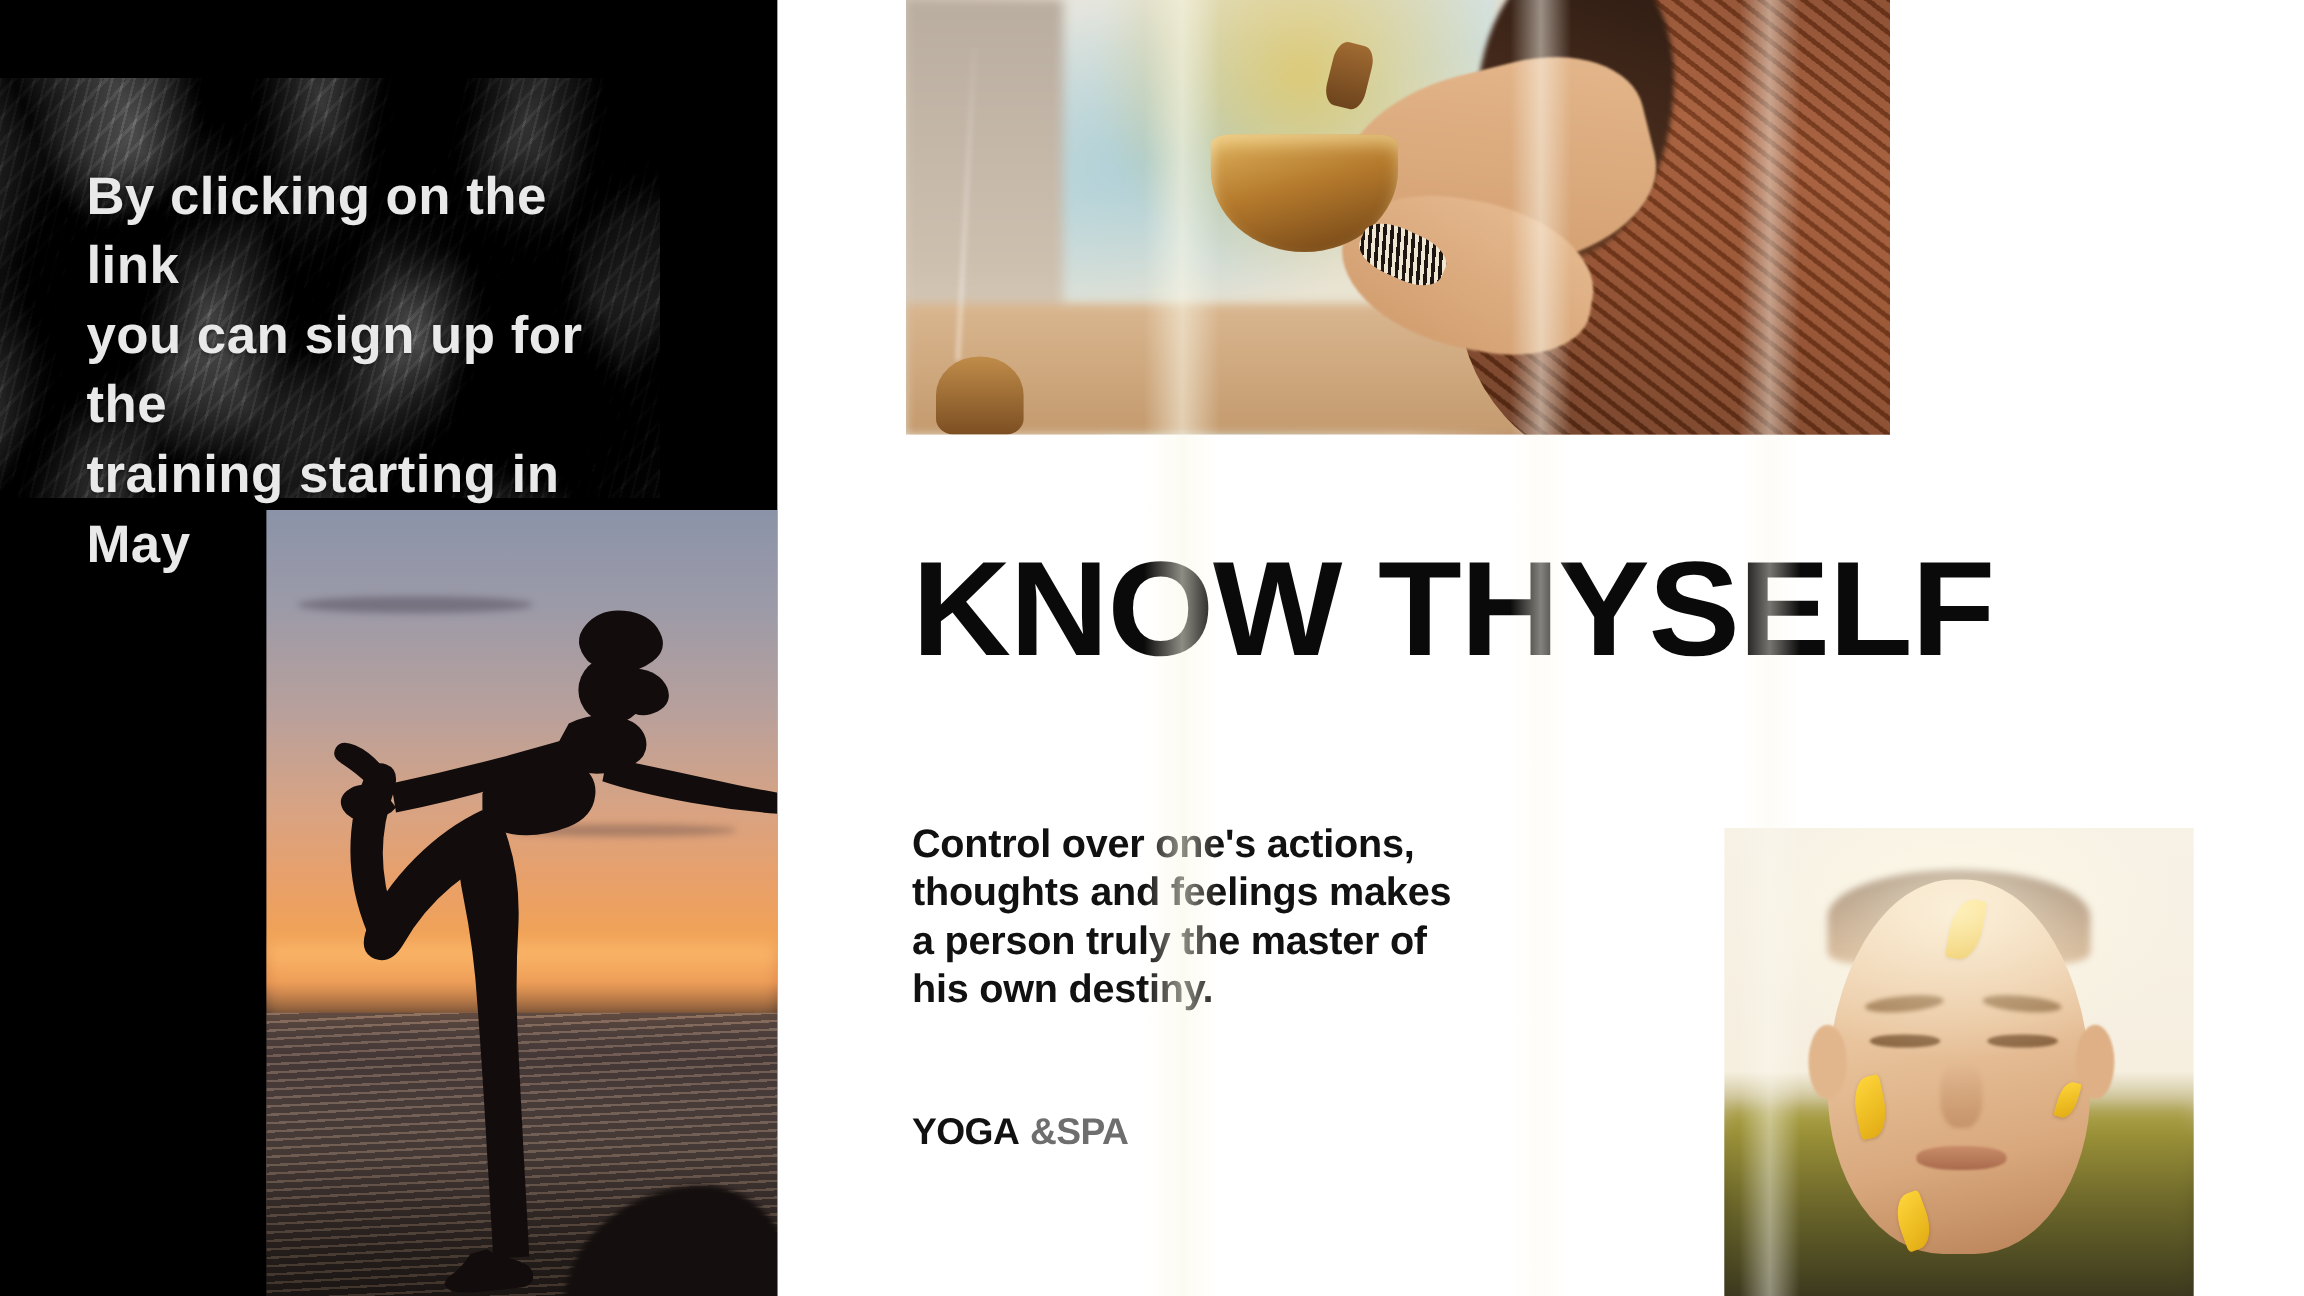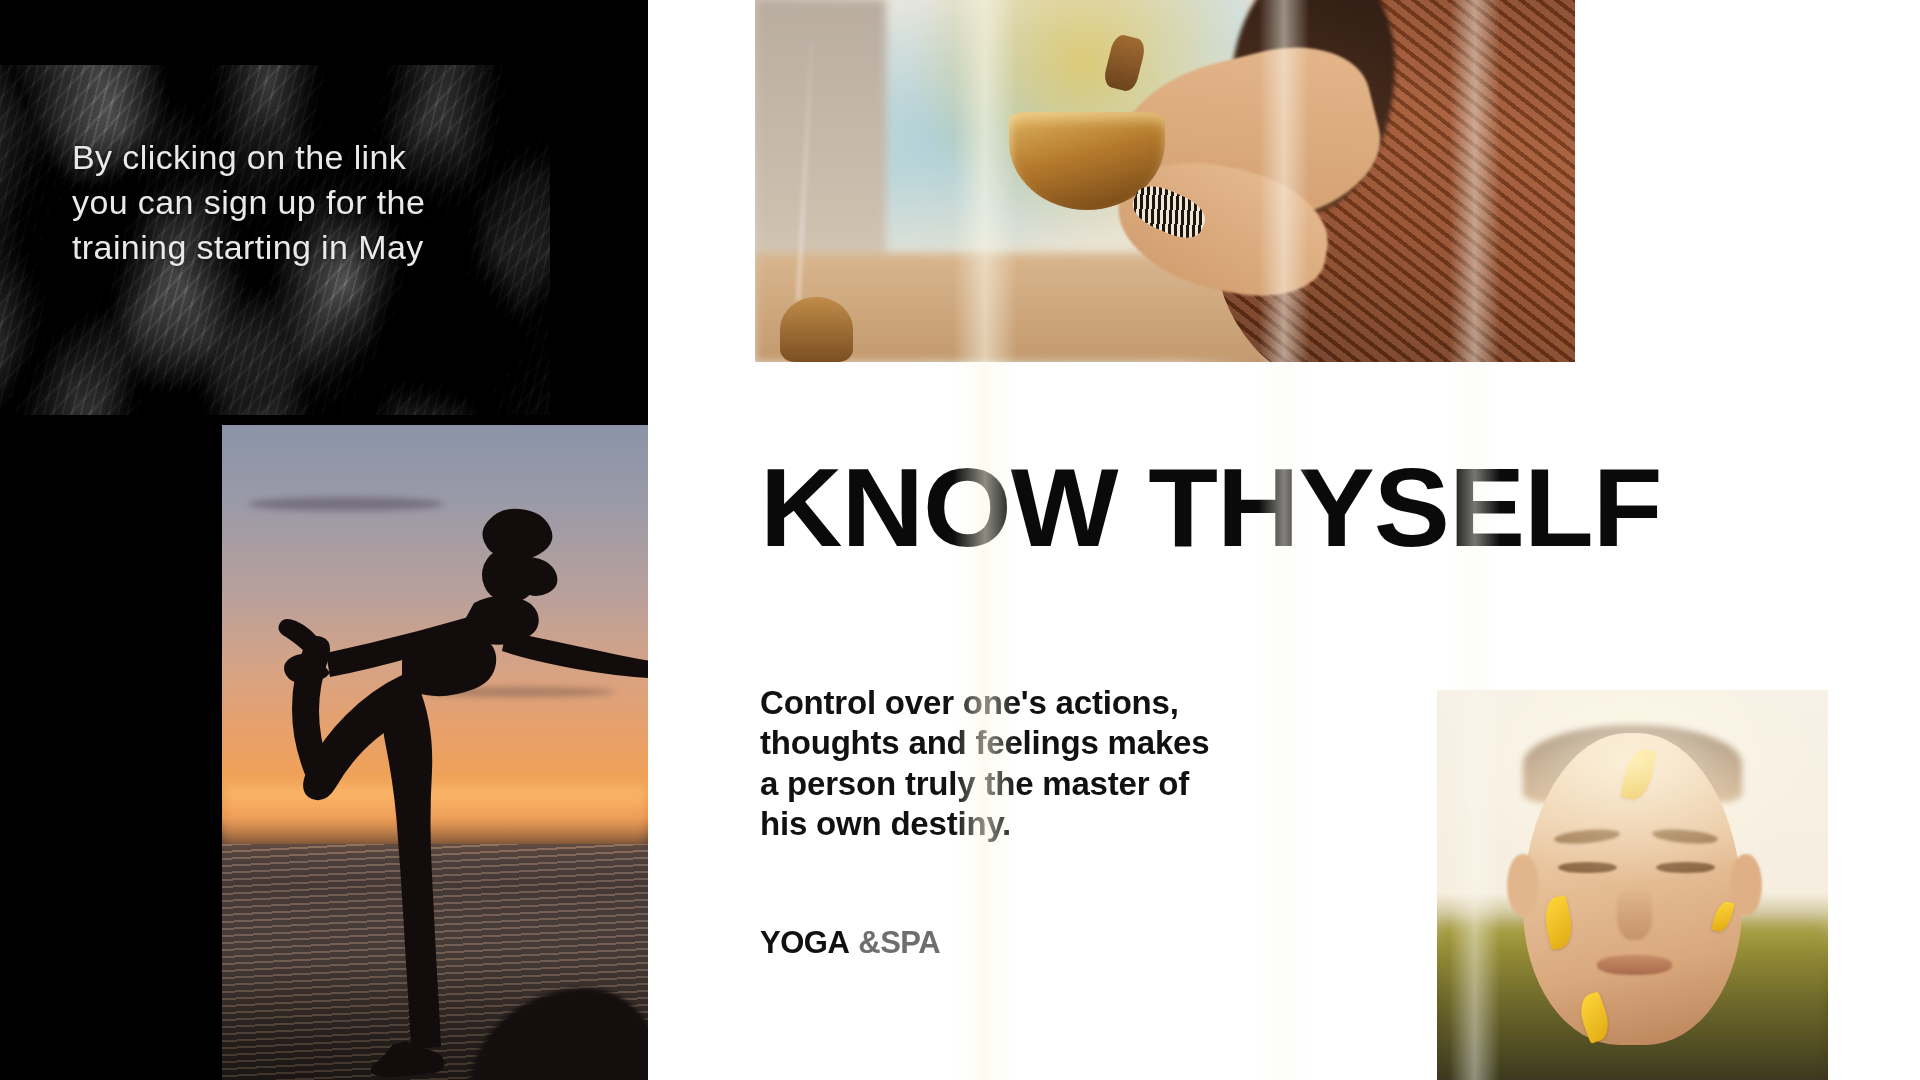--- a/index.html
+++ b/index.html
@@ -41,22 +41,22 @@
     background:
       repeating-linear-gradient(104deg, rgba(255,255,255,.06) 0 2px, rgba(0,0,0,.10) 2px 9px),
       repeating-linear-gradient(-47deg, rgba(255,255,255,.05) 0 3px, rgba(0,0,0,.09) 3px 14px);
     mix-blend-mode:overlay;
   }
 
   .promo-text{
     position:absolute; left:72px; top:135px; width:470px;
     z-index:5;
     color:#e9e9e9;
-    font-size:34px;
-    font-weight:400;
+    font-size:44px;
+    font-weight:700;
     line-height:1.32;
     letter-spacing:.4px;
     text-shadow:0 1px 4px rgba(0,0,0,.55);
     white-space:pre-line;
   }
 
   
   .yoga-photo{
     position:absolute; left:222px; top:425px; width:426px; height:655px;
     overflow:hidden;

